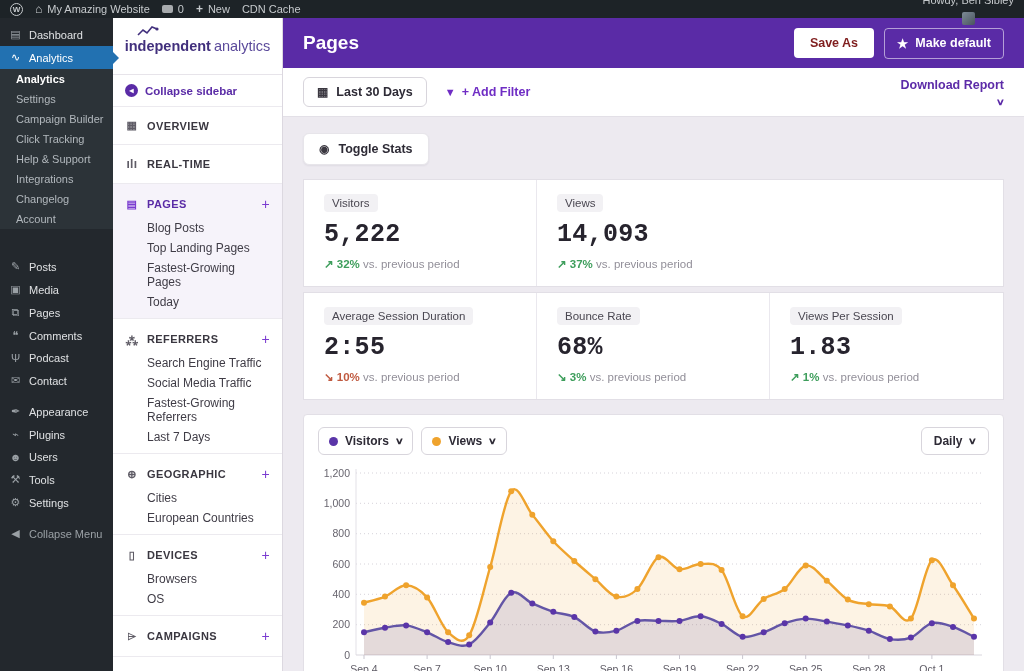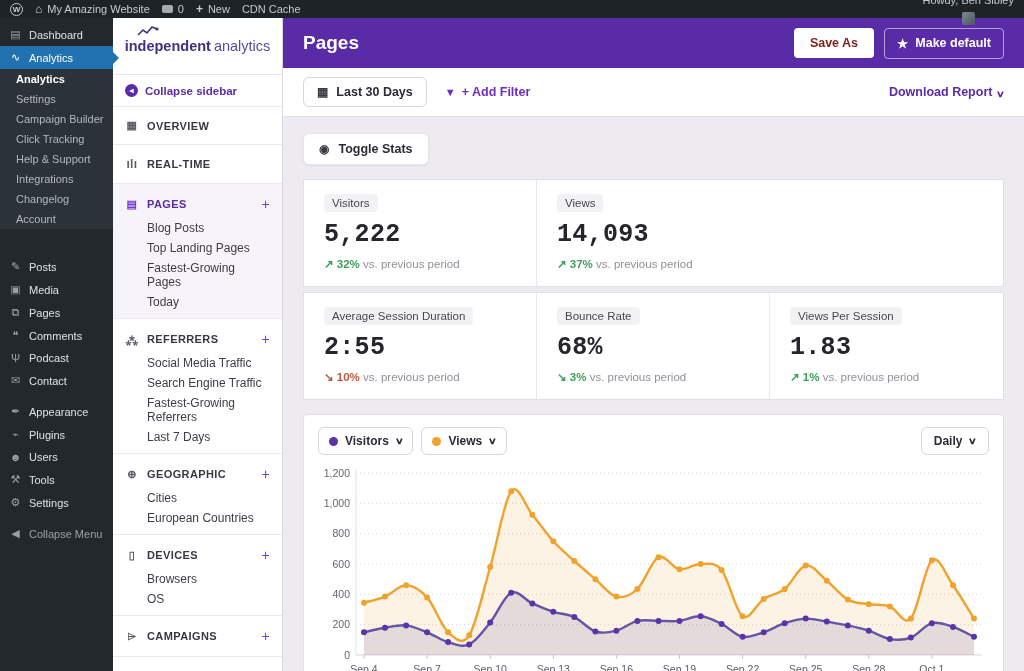--- a/index.html
+++ b/index.html
@@ -76,21 +76,21 @@
   .toolbar { background:#fff; border-bottom:1px solid #e3e0e7; padding:9px 20px; display:flex;
     align-items:center; gap:18px; flex-shrink:0; }
   .btn-range { display:inline-flex; align-items:center; gap:8px; background:#fff; border:1px solid #d8d5dc;
     border-radius:6px; padding:7px 13px; font-size:12.5px; font-weight:bold; color:#2e2b36;
     font-family:inherit; cursor:pointer; }
   .cal-ic { color:#3a3740; font-size:12px; }
   .add-filter { display:inline-flex; align-items:center; gap:6px; color:#6f2dc4; font-size:12.5px;
     font-weight:bold; cursor:pointer; background:none; border:none; font-family:inherit; }
   .funnel-ic { font-size:11px; }
   .download { margin-left:auto; color:#5c2ba8; font-size:12.5px; font-weight:bold; cursor:pointer;
-    display:inline-flex; align-items:flex-end; gap:5px; background:none; border:none; font-family:inherit; }
+    display:inline-flex; align-items:flex-end; gap:5px; background:none; border:none; font-family:inherit;flex-direction:column; }
   .chev { font-size:9px; color:inherit; transform:scaleX(1.4); display:inline-block; }
 
   .content { flex:1; padding:16px 20px; overflow:hidden; }
   .btn-toggle { display:inline-flex; align-items:center; gap:9px; background:#fff; border:1px solid #e7e5ea;
     border-radius:6px; padding:8px 15px; font-size:12.5px; font-weight:bold; color:#2e2b36;
     box-shadow:0 1px 2px rgba(40,30,70,.07); margin-bottom:14px; font-family:inherit; cursor:pointer; }
   .eye-ic { font-size:12px; color:#3a3740; }
 
   .stats-row { display:grid; grid-template-columns:1fr 1fr 1fr; background:#fff; border:1px solid #e2dfe6; }
   .stats-row + .stats-row { margin-top:5px; }
@@ -248,22 +248,22 @@
           <div class="ia-child">Top Landing Pages</div>
           <div class="ia-child">Fastest-Growing Pages</div>
           <div class="ia-child">Today</div>
         </div>
         <div class="ia-sec">
           <div class="ia-head">
             <span class="ia-ic">⁂</span>
             <span>REFERRERS</span>
             <span class="ia-plus">+</span>
           </div>
+          <div class="ia-child">Search Engine Traffic</div>
           <div class="ia-child">Social Media Traffic</div>
-          <div class="ia-child">Search Engine Traffic</div>
           <div class="ia-child">Fastest-Growing Referrers</div>
           <div class="ia-child">Last 7 Days</div>
         </div>
         <div class="ia-sec">
           <div class="ia-head">
             <span class="ia-ic">⊕</span>
             <span>GEOGRAPHIC</span>
             <span class="ia-plus">+</span>
           </div>
           <div class="ia-child">Cities</div>

